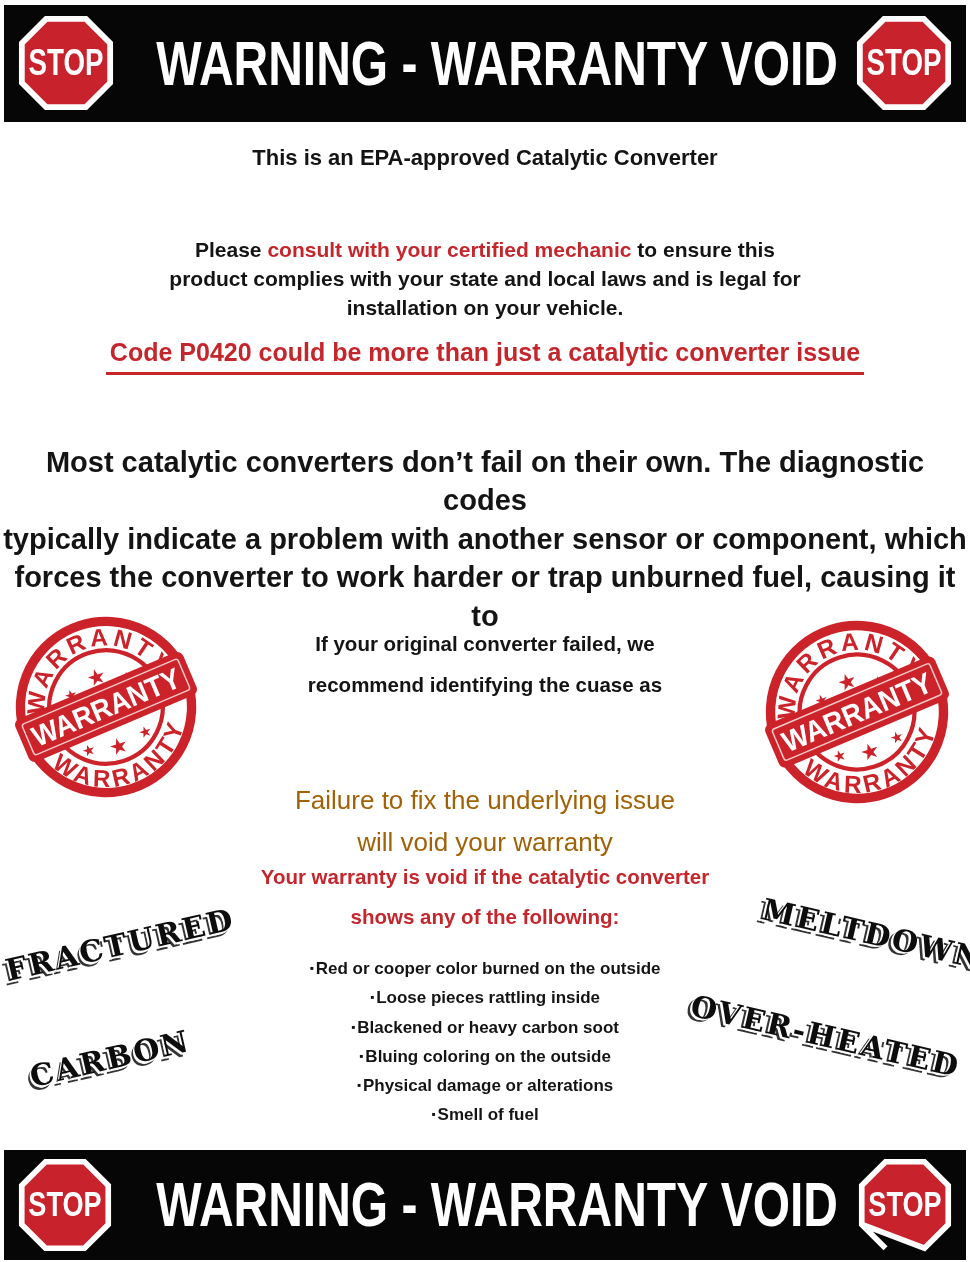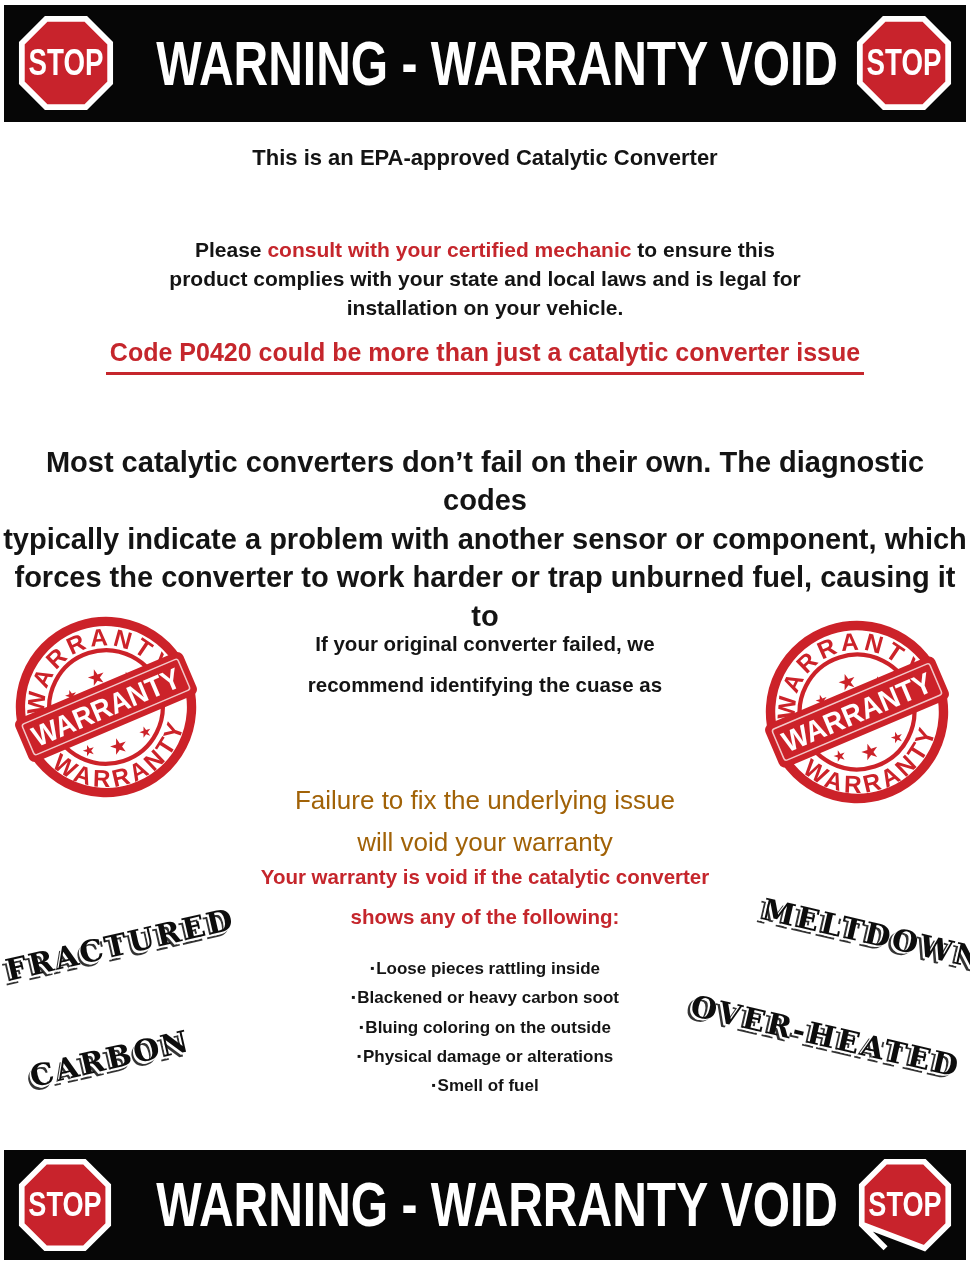--- a/index.html
+++ b/index.html
@@ -161,20 +161,21 @@
     <div>Failure to fix the underlying issue</div>
     <div>will void your warranty</div>
   </div>
 
   <div class="tblock voidwarn">
     <div>Your warranty is void if the catalytic converter</div>
     <div>shows any of the following:</div>
   </div>
 
   <ul class="conds">
+    <li><span class="bullet">▪</span><span>Red or cooper color burned on the outside</span></li>
     <li><span class="bullet">▪</span><span>Loose pieces rattling inside</span></li>
     <li><span class="bullet">▪</span><span>Blackened or heavy carbon soot</span></li>
     <li><span class="bullet">▪</span><span>Bluing coloring on the outside</span></li>
     <li><span class="bullet">▪</span><span>Physical damage or alterations</span></li>
     <li><span class="bullet">▪</span><span>Smell of fuel</span></li>
   </ul>
 
   <div class="decor decor-fractured">FRACTURED</div>
   <div class="decor decor-carbon">CARBON</div>
   <div class="decor decor-meltdown">MELTDOWN</div>

